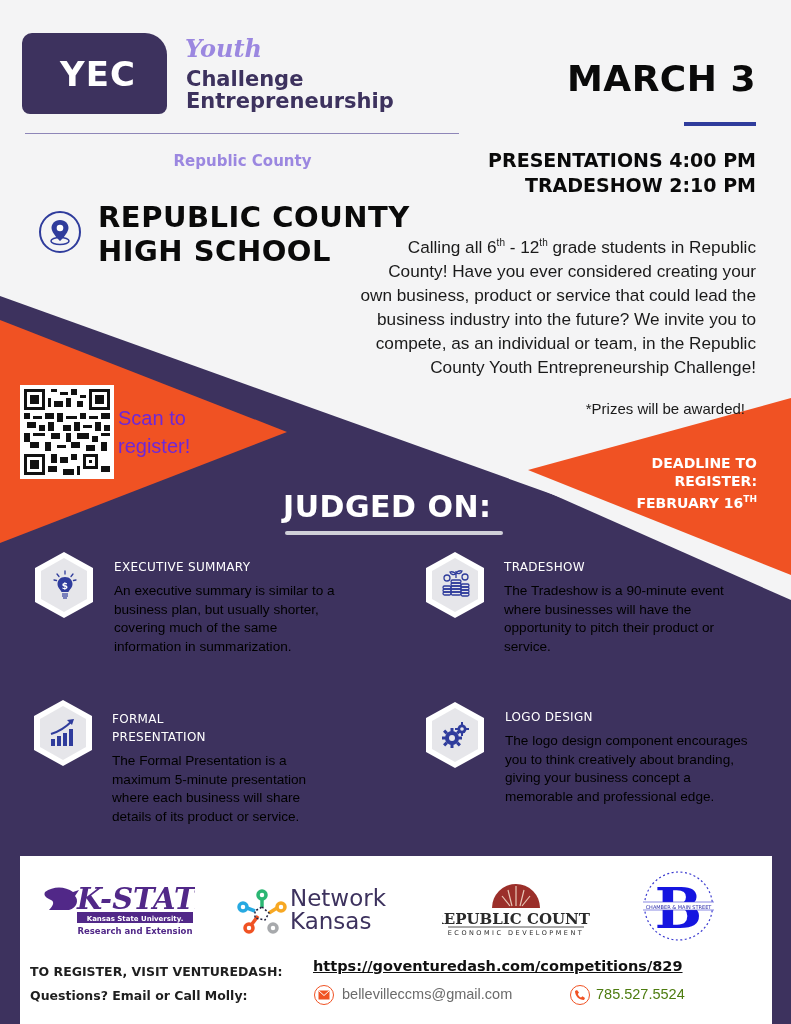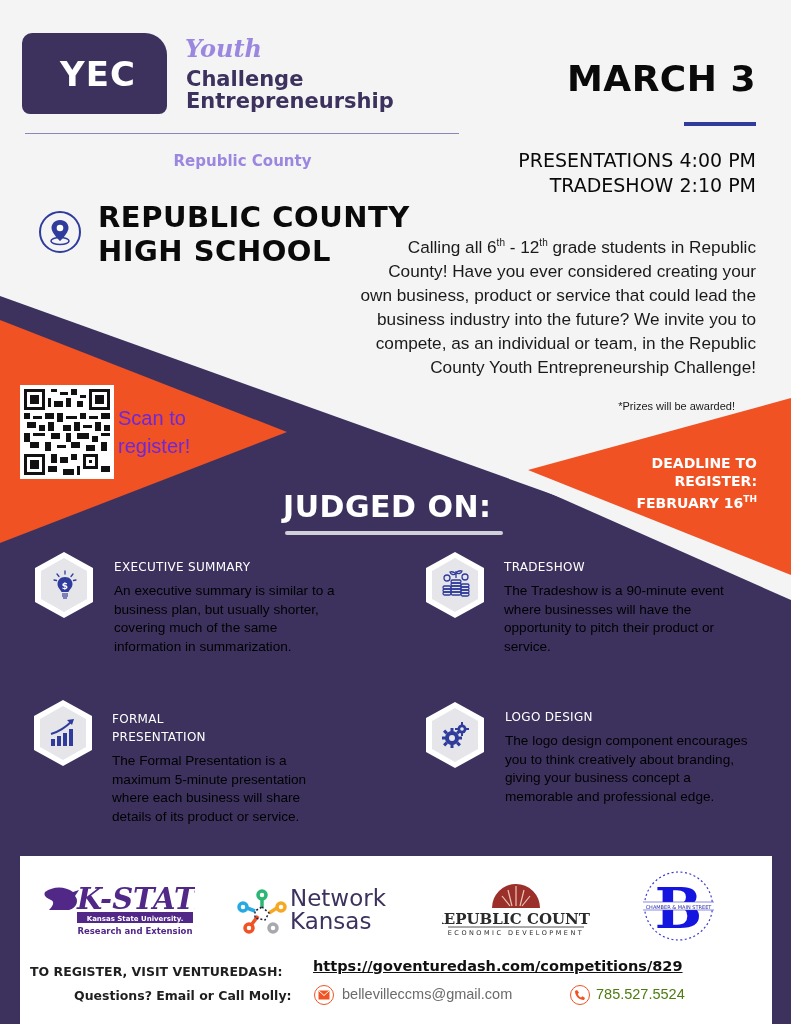--- a/index.html
+++ b/index.html
@@ -13,28 +13,28 @@
   
   .yec-box { left: 22px; top: 33px; width: 145px; height: 81px; background: #3d325e; border-radius: 10px 22px 8px 8px; display: flex; align-items: center; justify-content: center; padding-left: 7px; }
   .yec-text { color: #fff; font-family: "DejaVu Sans", sans-serif; font-weight: bold; font-size: 34px; letter-spacing: 1px; position: relative; }
   .youth { left: 185px; top: 34px; color: #9b87e0; font-family: "DejaVu Serif", serif; font-style: italic; font-weight: bold; font-size: 24px; }
   .ent { left: 186px; top: 68px; color: #3d325e; font-family: "DejaVu Sans", sans-serif; font-weight: bold; font-size: 21px; line-height: 22px; }
   .rule-left { left: 25px; top: 133px; width: 434px; height: 1px; background: #8e86b8; }
   .county-sub { left: 155px; top: 152px; width: 175px; color: #9b87e0; font-family: "DejaVu Sans", sans-serif; font-weight: bold; font-size: 15px; text-align: center; }
 
   .date { right: 35px; top: 58px; font-family: "DejaVu Sans", sans-serif; font-weight: bold; font-size: 36px; color: #0a0a0a; letter-spacing: 0.5px; }
   .date-rule { left: 684px; top: 122px; width: 72px; height: 4px; background: #2f3c9c; }
-  .times { right: 35px; top: 148px; text-align: right; font-family: "DejaVu Sans", sans-serif; font-weight: normal; font-size: 19px; line-height: 25px; color: #0a0a0a; }
+  .times { right: 35px; top: 148px; text-align: right; font-family: "DejaVu Sans", sans-serif; font-weight: bold; font-size: 19px; line-height: 25px; color: #0a0a0a; }
 
   .pin-circle { left: 39px; top: 211px; width: 42px; height: 42px; border: 2px solid #2f3c9c; border-radius: 50%; display: flex; align-items: center; justify-content: center; }
   .venue { left: 98px; top: 200px; font-family: "DejaVu Sans", sans-serif; font-weight: bold; font-size: 29px; line-height: 34px; color: #0a0a0a; letter-spacing: 0.5px; }
 
   .intro { right: 35px; top: 231px; width: 400px; text-align: right; font-size: 17.2px; line-height: 24px; color: #1a1a1a; }
   .intro sup { font-size: 10px; }
-  .prizes { right: 56px; top: 400px; font-size: 11px; color: #1a1a1a; }
+  .prizes { right: 46px; top: 400px; font-size: 15px; color: #1a1a1a; }
 
   .qr { left: 20px; top: 385px; width: 94px; height: 94px; background: #fff; padding: 4px; }
   .scan { left: 118px; top: 404px; color: #6d28d9; font-size: 20px; line-height: 28px; }
 
   .deadline { right: 34px; top: 454px; text-align: right; color: #fff; font-family: "DejaVu Sans", sans-serif; font-weight: bold; font-size: 14px; line-height: 18px; }
   .deadline sup { font-size: 9px; }
 
   .judged { left: 283px; top: 489px; color: #fff; font-family: "DejaVu Sans", sans-serif; font-weight: bold; font-size: 30px; letter-spacing: 0.5px; }
   .judged-rule { left: 285px; top: 531px; width: 218px; height: 4px; background: #d0d0d8; border-radius: 2px; }
 
@@ -45,21 +45,21 @@
   .hex { position: absolute; width: 58px; height: 66px; }
 
   .sponsor-panel { left: 20px; top: 856px; width: 752px; height: 168px; background: #fff; }
 
   .ks-logo { left: 43px; top: 882px; width: 152px; height: 56px; }
   .nk-text { left: 290px; top: 887px; color: #3d325e; font-family: "DejaVu Sans", sans-serif; font-size: 23px; line-height: 23px; }
   .rc-logo { left: 442px; top: 880px; width: 148px; height: 60px; }
   .b-logo { left: 641px; top: 866px; width: 75px; height: 80px; }
 
   .reg-label { left: 30px; top: 964px; font-family: "DejaVu Sans", sans-serif; font-weight: bold; font-size: 12.5px; color: #1f1f1f; }
-  .q-label { left: 30px; top: 988px; font-family: "DejaVu Sans", sans-serif; font-weight: bold; font-size: 12.5px; color: #1f1f1f; margin-left: 44px; }
+  .q-label { left: 30px; top: 988px; font-family: "DejaVu Sans", sans-serif; font-weight: bold; font-size: 12.5px; color: #1f1f1f; }
   .reg-url { left: 313px; top: 958px; font-family: "DejaVu Sans", sans-serif; font-weight: bold; font-size: 14.5px; color: #111; text-decoration: underline; }
   .contact-icon { position: absolute; width: 20px; height: 20px; border: 1.5px solid #f05223; border-radius: 50%; display: flex; align-items: center; justify-content: center; color: #f05223; font-size: 11px; background: #fff; }
   .email { left: 342px; top: 986px; font-size: 14.5px; color: #6b6b6b; }
   .phone { left: 596px; top: 986px; font-size: 14.5px; color: #4d7c0f; }
 </style>
 </head>
 <body>
 
 <svg class="bg-svg" viewBox="0 0 791 1024">
   <rect x="0" y="0" width="791" height="1024" fill="#f4f4f5"></rect>

